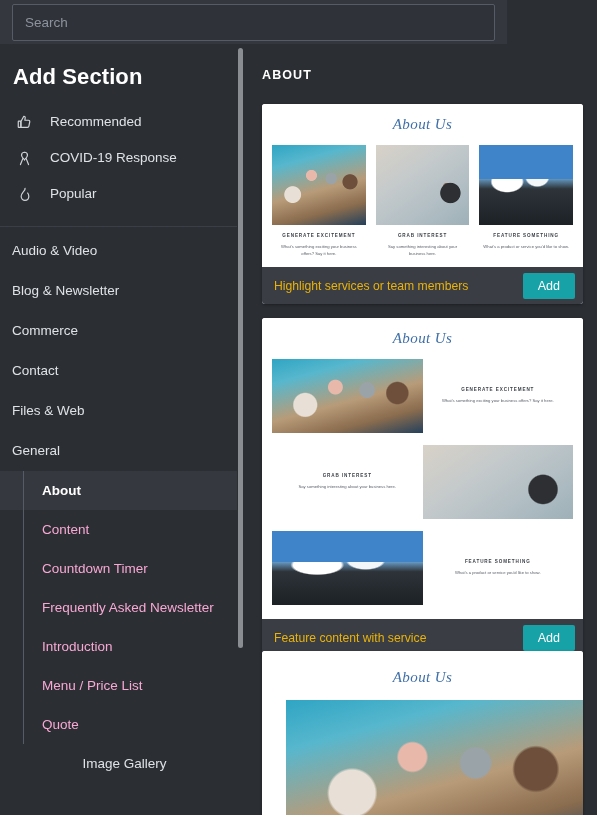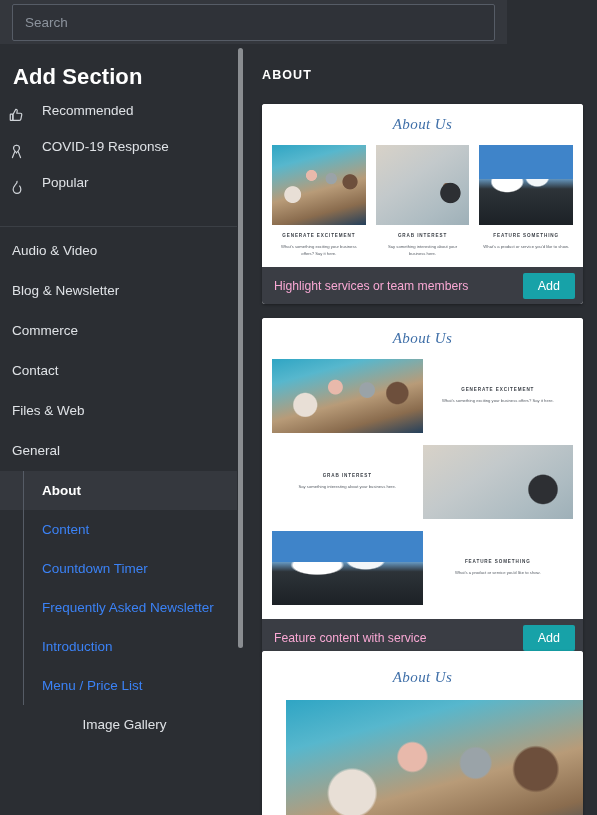--- a/index.html
+++ b/index.html
@@ -29,43 +29,43 @@
   
   .sidebar {
     position: absolute; left: 0; top: 44px; width: 237px; height: 771px;
     background: #2b2e33; overflow: hidden;
   }
   .sidebar-title {
     color: #ffffff; font-size: 22px; font-weight: bold;
     padding: 20px 0 14px 13px; letter-spacing: .1px;
   }
   .quick-item {
-    display: flex; height: 36px;
-    padding-left: 8px; color: #dfe2e6; font-size: 13.5px;
+    display: flex; align-items: center; height: 36px;
+    padding-left: 16px; color: #dfe2e6; font-size: 13.5px;
   }
   .quick-item .qicon {
     width: 26px; height: 22px; display: flex; align-items: center;
     justify-content: flex-start; margin-right: 8px; color: #cfd3d8;
   }
   .quick-item .qlabel { line-height: 1; }
 
   .divider { height: 1px; background: #3b3f45; margin: 14px 0 4px 0; }
 
   .cat-item {
     display: block; height: 40px; line-height: 40px;
     padding-left: 12px; color: #dfe2e6; font-size: 13.5px;
   }
   .sub-wrap { position: relative; }
   .sub-wrap::before {
     content: ""; position: absolute; left: 23px; top: 0; bottom: 0;
     width: 1px; background: #565c66;
   }
   .sub-item {
     display: block; height: 39px; line-height: 39px;
-    padding-left: 42px; color: #3b82f6; font-size: 13.5px;
+    padding-left: 42px; color: #f9a8d4; font-size: 13.5px;
   }
   .sub-item.active {
     background: #35383e; color: #ffffff; font-weight: bold;
   }
   .tail-item {
     display: block; height: 39px; line-height: 39px;
     padding-left: 12px; color: #dfe2e6; font-size: 13.5px; text-align: center;
   }
 
   
@@ -97,21 +97,21 @@
   .preview-title {
     text-align: center; color: #3f6fa8;
     font-family: "Liberation Serif", serif;
     font-style: italic; font-size: 15px; letter-spacing: .4px;
     margin-bottom: 12px;
   }
   .card-foot {
     display: flex; align-items: center; justify-content: space-between;
     background: #3a3d44; height: 37px; padding: 0 8px 0 12px;
   }
-  .foot-label { color: #f9a8d4; font-size: 12.2px; }
+  .foot-label { color: #eab308; font-size: 12.2px; }
   .add-btn {
     background: #17a2a8; color: #ffffff; border: none; border-radius: 2px;
     font-family: "Liberation Sans", sans-serif;
     font-size: 12.5px; padding: 6px 15px; cursor: pointer;
   }
 
   
   .cols3 { display: flex; gap: 10px; }
   .col { flex: 1; }
   .ph { width: 100%; background: #ccd5dc; }
@@ -215,20 +215,21 @@
     <div class="cat-item">Files &amp; Web</div>
     <div class="cat-item">General</div>
 
     <div class="sub-wrap">
       <div class="sub-item active">About</div>
       <div class="sub-item">Content</div>
       <div class="sub-item">Countdown Timer</div>
       <div class="sub-item">Frequently Asked Newsletter</div>
       <div class="sub-item">Introduction</div>
       <div class="sub-item">Menu / Price List</div>
+      <div class="sub-item">Quote</div>
     </div>
 
     <div class="tail-item">Image Gallery</div>
   </div>
 
   <div class="scrolltrack"></div>
   <div class="scrollthumb"></div>
 
   <div class="main">
     <div class="main-head">ABOUT</div>

